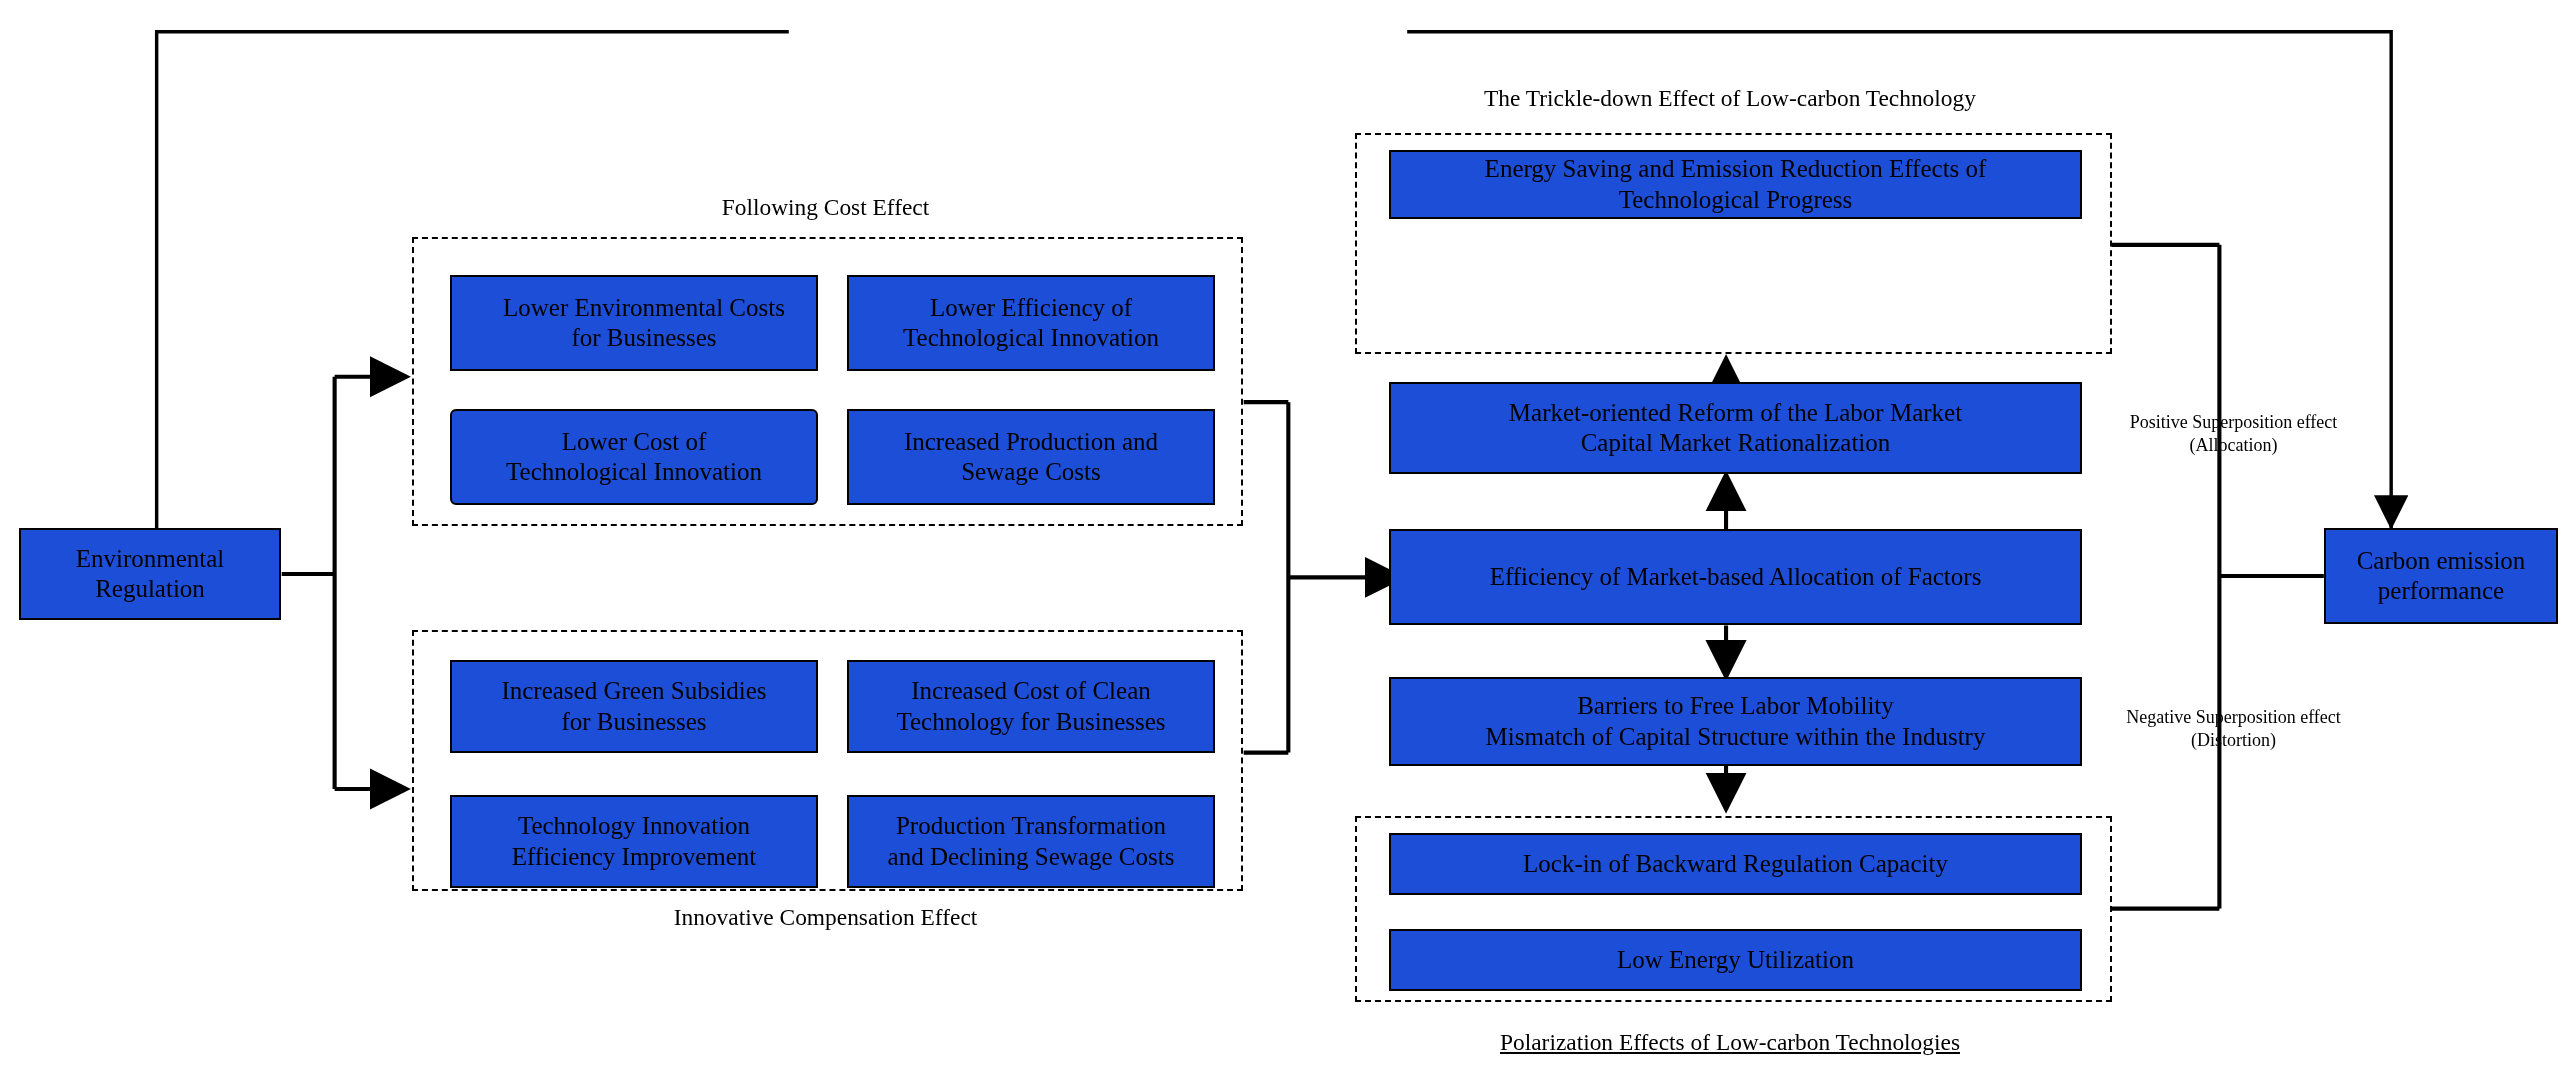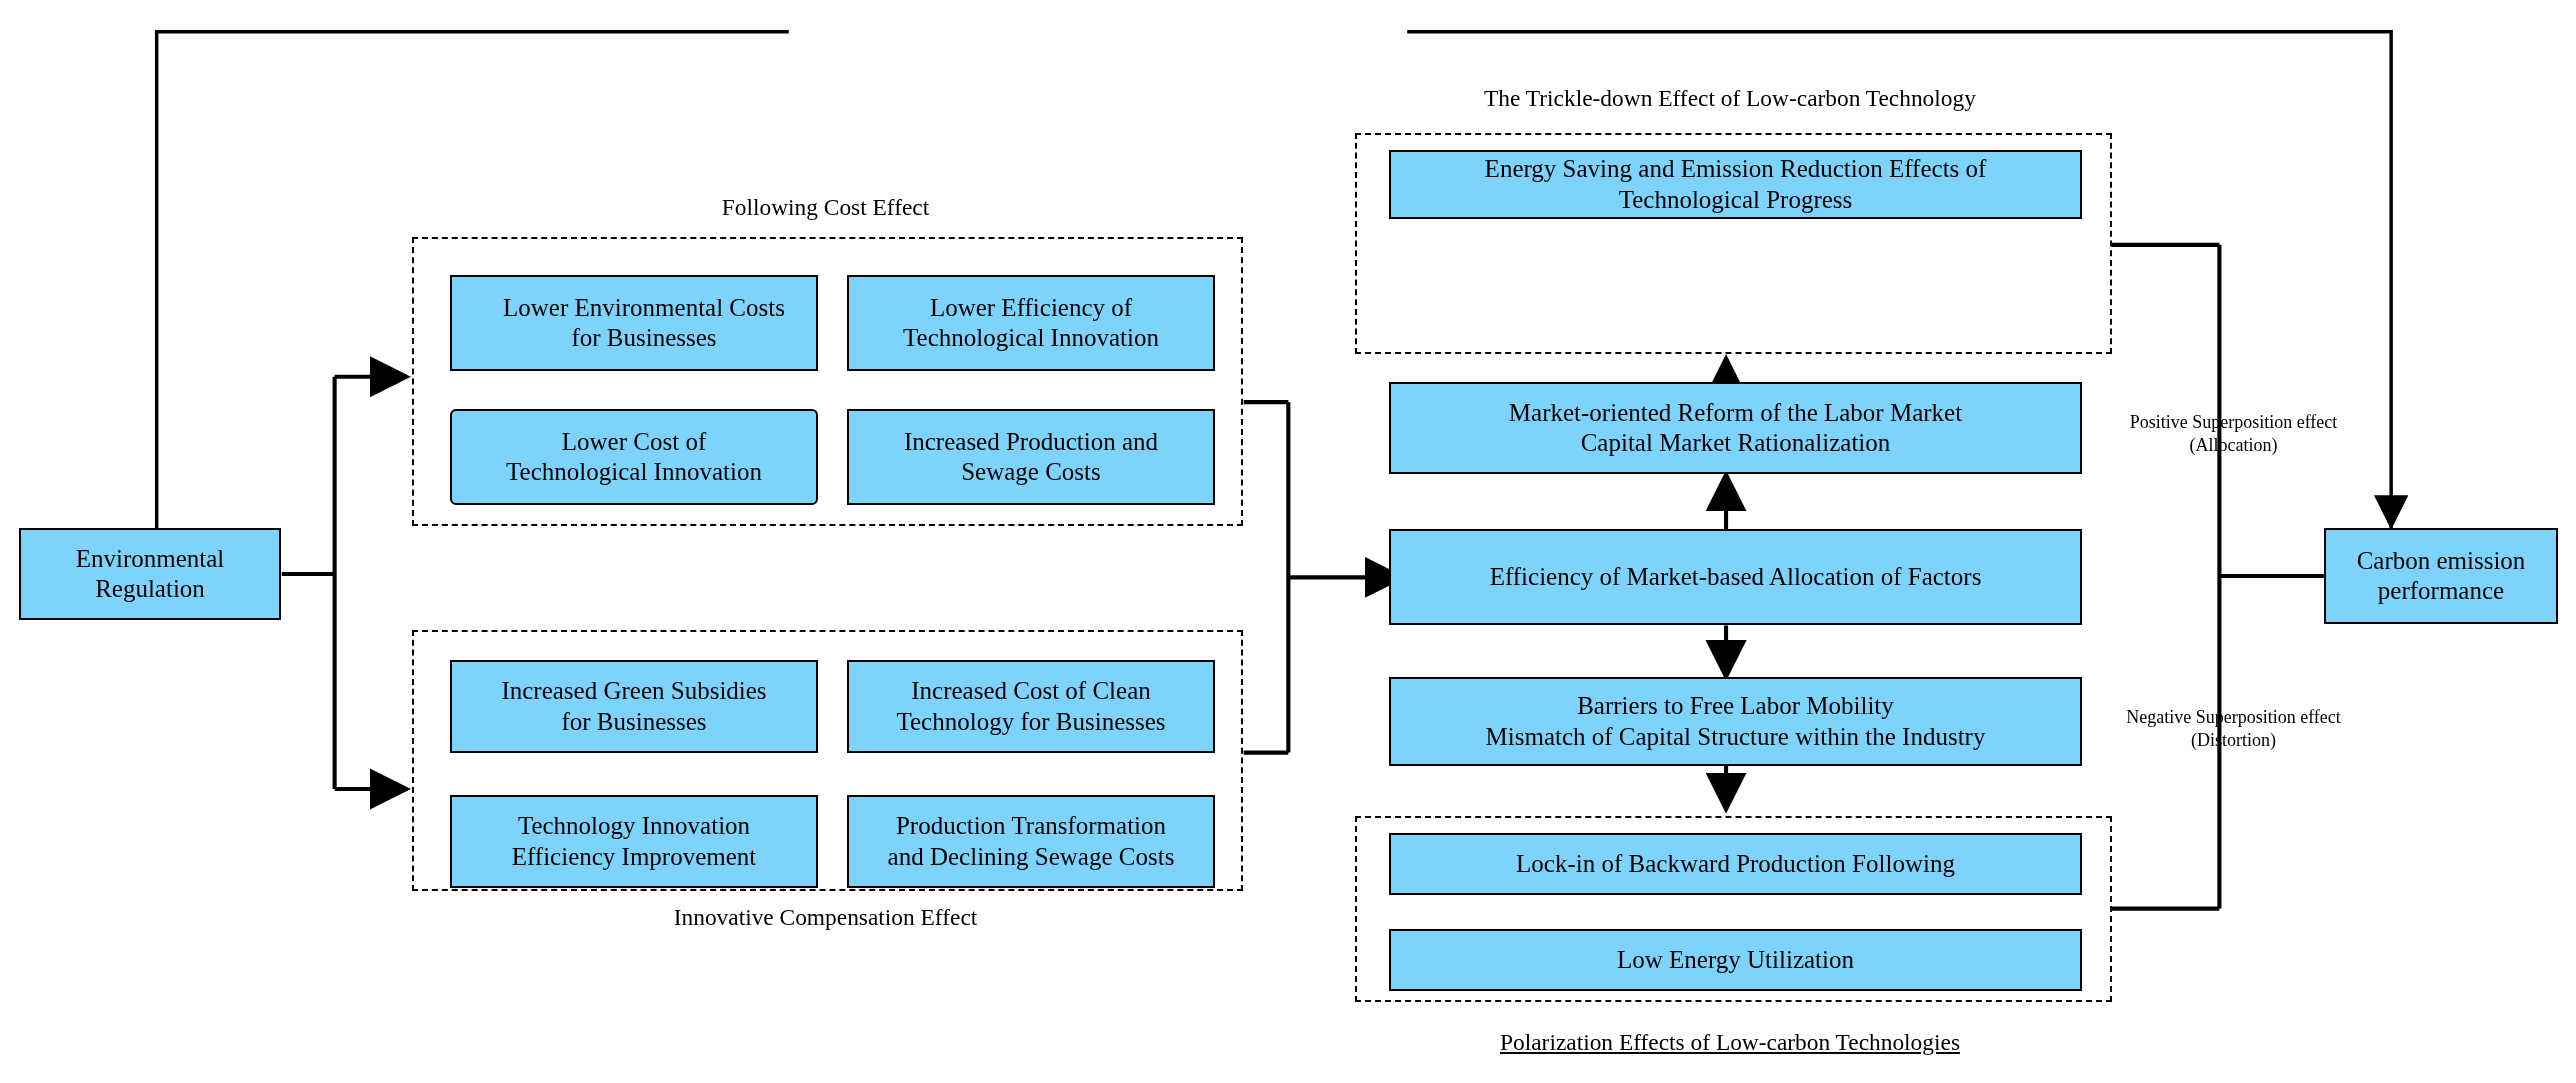--- a/index.html
+++ b/index.html
@@ -1,19 +1,19 @@
 <!DOCTYPE html>
 <html style="font-size:11px"><head>
 <meta charset="utf-8">
 <style>
   html,body{margin:0;padding:0;background:#fff;}
   body{font-family:"Liberation Serif","DejaVu Serif",serif;}
   #stage{position:relative;width:2576px;height:1084px;background:#fff;overflow:hidden;}
   svg#wires{position:absolute;left:0;top:0;width:2576px;height:1084px;pointer-events:none;}
-  .node{position:absolute;box-sizing:border-box;border:2.1px solid #000;background:#7dd3fc;
+  .node{position:absolute;box-sizing:border-box;border:2.1px solid #000;background:#1d4ed8;
         display:flex;align-items:center;justify-content:center;text-align:center;
         line-height:1.22;color:#000;}
   .group{position:absolute;box-sizing:border-box;border:2.1px dashed #000;background:transparent;}
   .caption{position:absolute;text-align:center;color:#000;white-space:nowrap;}
   .sidelabel{position:absolute;text-align:center;color:#000;line-height:1.25;}
   .t-title{font-size:23px;}
   .t-cap{font-size:23.4px;}
   .t-node{font-size:25px;}
   .t-small{font-size:18px;}
 </style>
@@ -100,21 +100,21 @@
   <div class="node t-node" style="left:1389px;top:150px;width:693px;height:69px;white-space:pre-line;">Energy Saving and Emission Reduction Effects of
 Technological Progress</div>
 
   <div class="node t-node" style="left:1389px;top:382px;width:693px;height:92px;white-space:pre-line;">Market-oriented Reform of the Labor Market
 Capital Market Rationalization</div>
   <div class="node t-node" style="left:1389px;top:677px;width:693px;height:89px;white-space:pre-line;">Barriers to Free Labor Mobility
 Mismatch of Capital Structure within the Industry</div>
   <div class="node t-node" style="left:1389px;top:529px;width:693px;height:96px;white-space:pre-line;">Efficiency of Market-based Allocation of Factors</div>
 
   <div class="group" style="left:1355px;top:816px;width:757px;height:186px;"></div>
-  <div class="node t-node" style="left:1389px;top:833px;width:693px;height:62px;white-space:pre-line;">Lock-in of Backward Production Following</div>
+  <div class="node t-node" style="left:1389px;top:833px;width:693px;height:62px;white-space:pre-line;">Lock-in of Backward Regulation Capacity</div>
   <div class="node t-node" style="left:1389px;top:929px;width:693px;height:62px;white-space:pre-line;">Low Energy Utilization</div>
   <div class="caption t-cap" style="left:1352px;top:1029px;width:756px;text-decoration:underline;">Polarization Effects of Low-carbon Technologies</div>
 
   <div class="sidelabel t-small" style="left:2089px;top:411px;width:289px;">
     <div>Positive Superposition effect</div>
     <div>(Allocation)</div>
   </div>
   <div class="sidelabel t-small" style="left:2089px;top:706px;width:289px;">
     <div>Negative Superposition effect</div>
     <div>(Distortion)</div>

